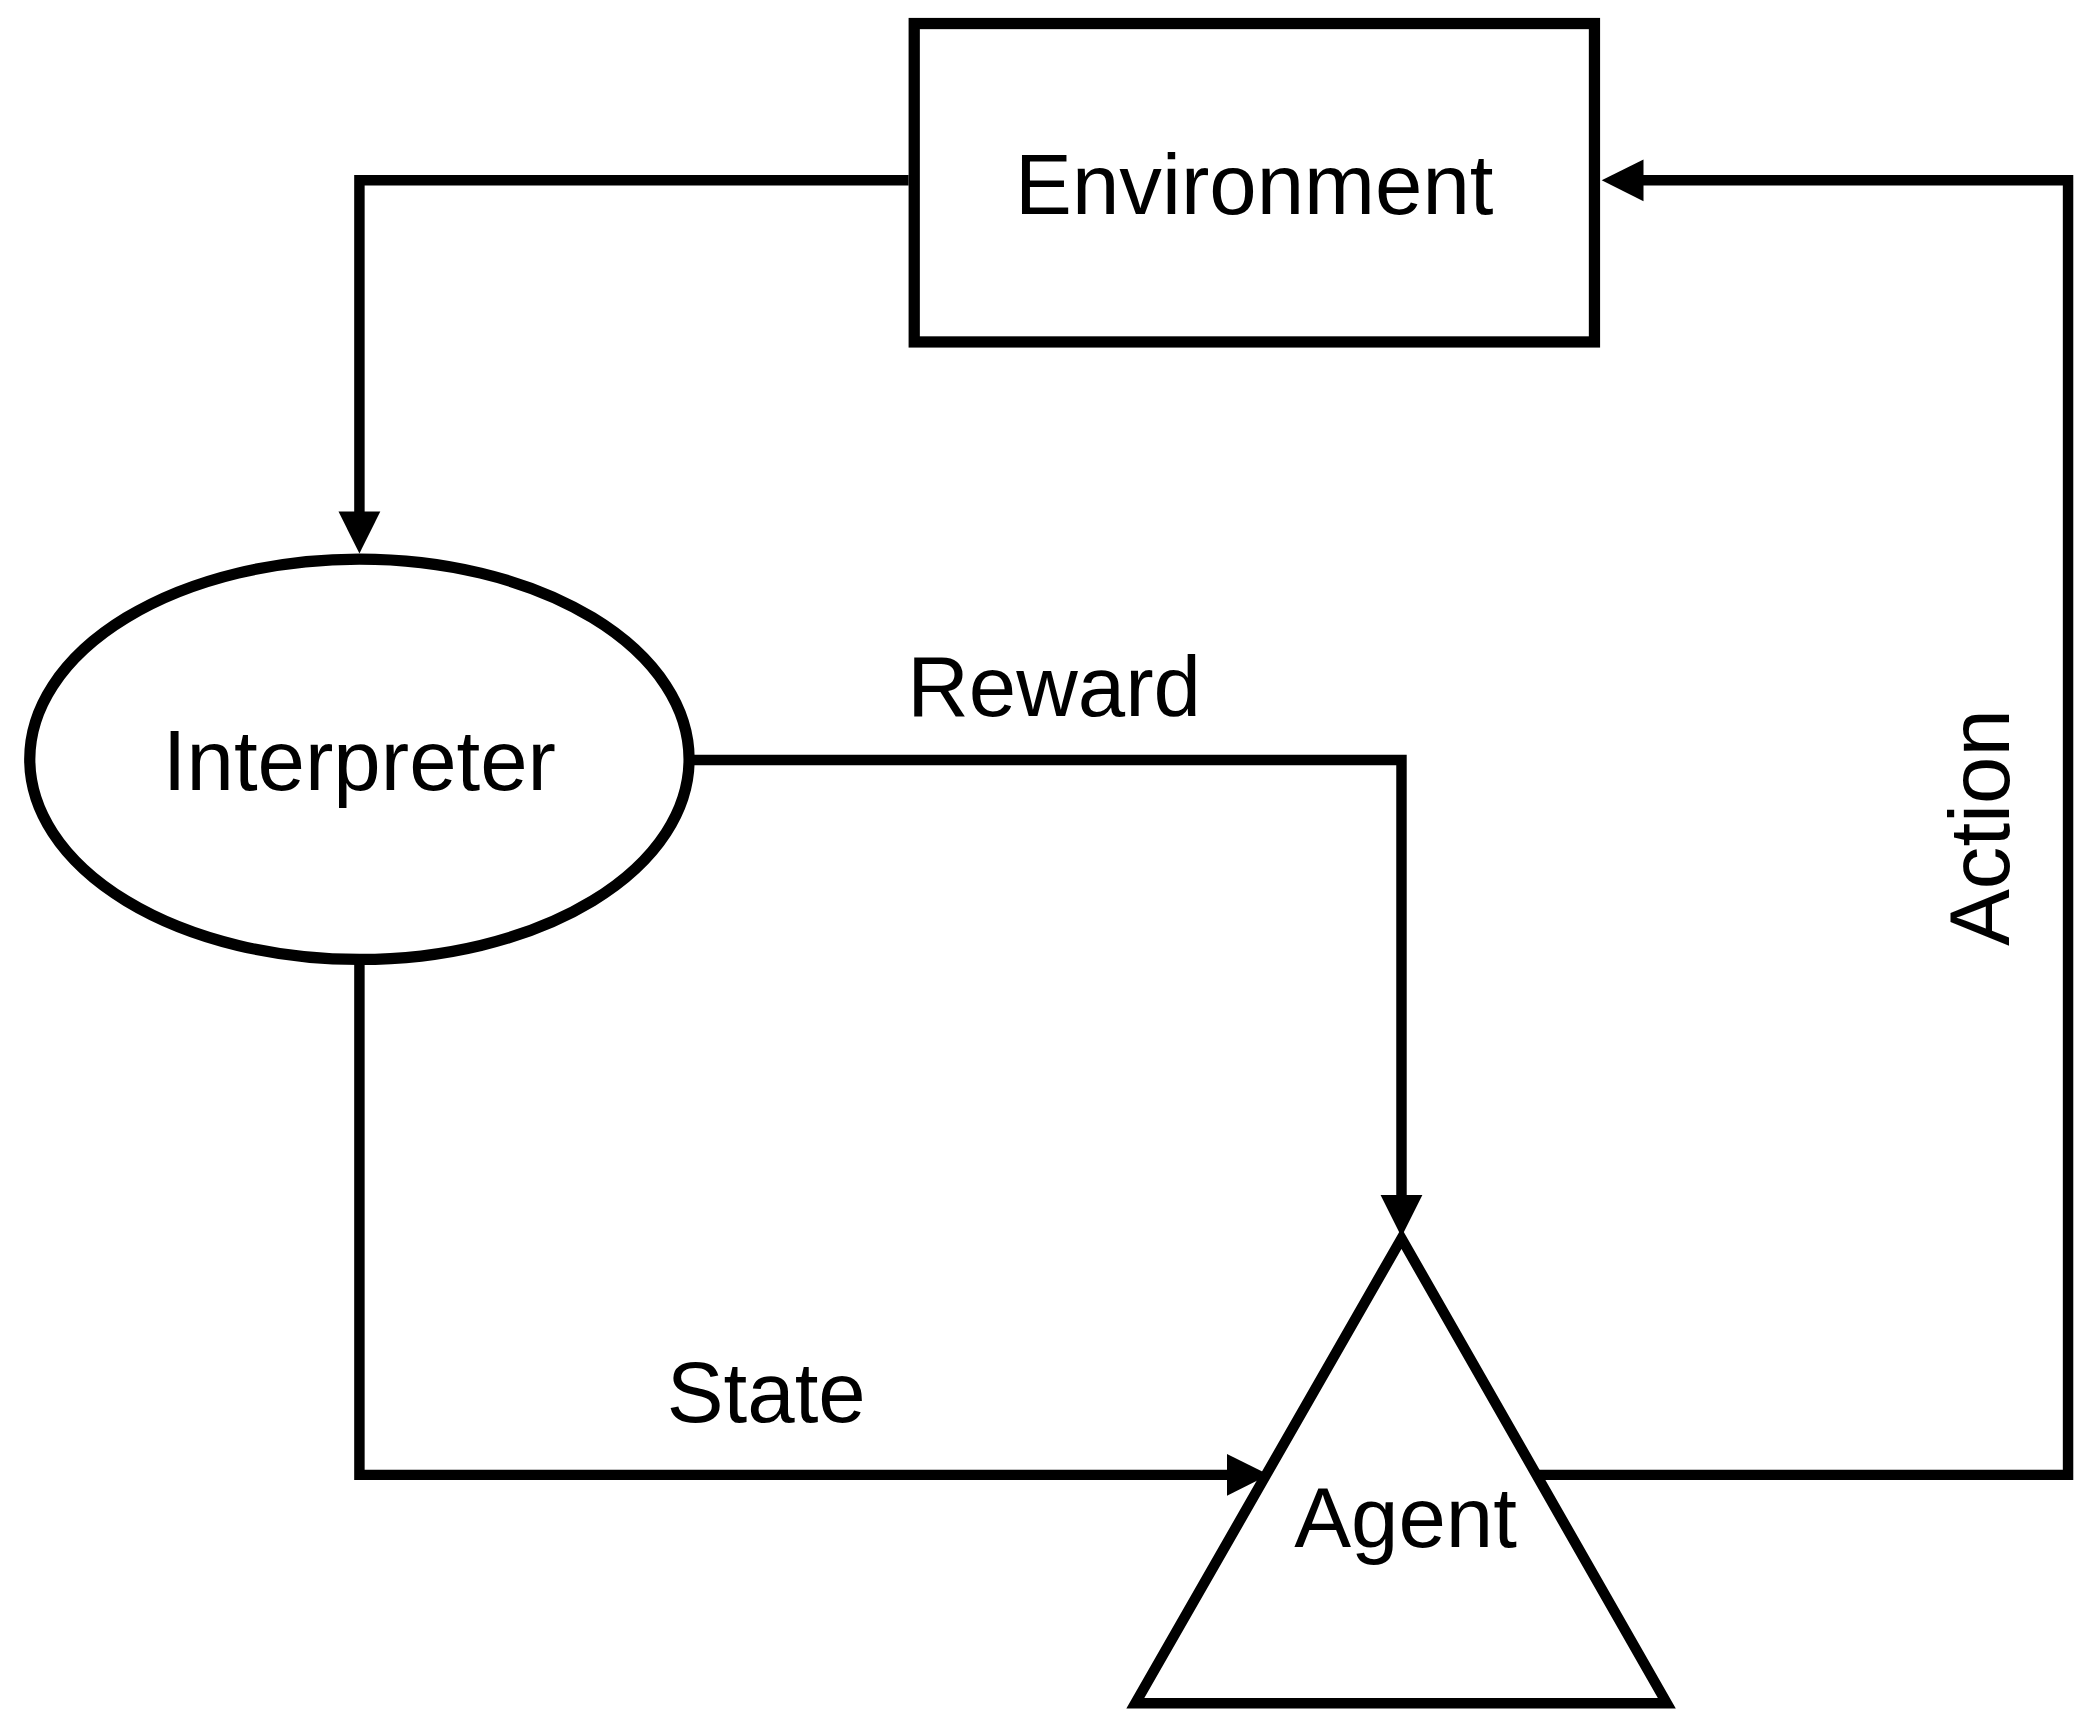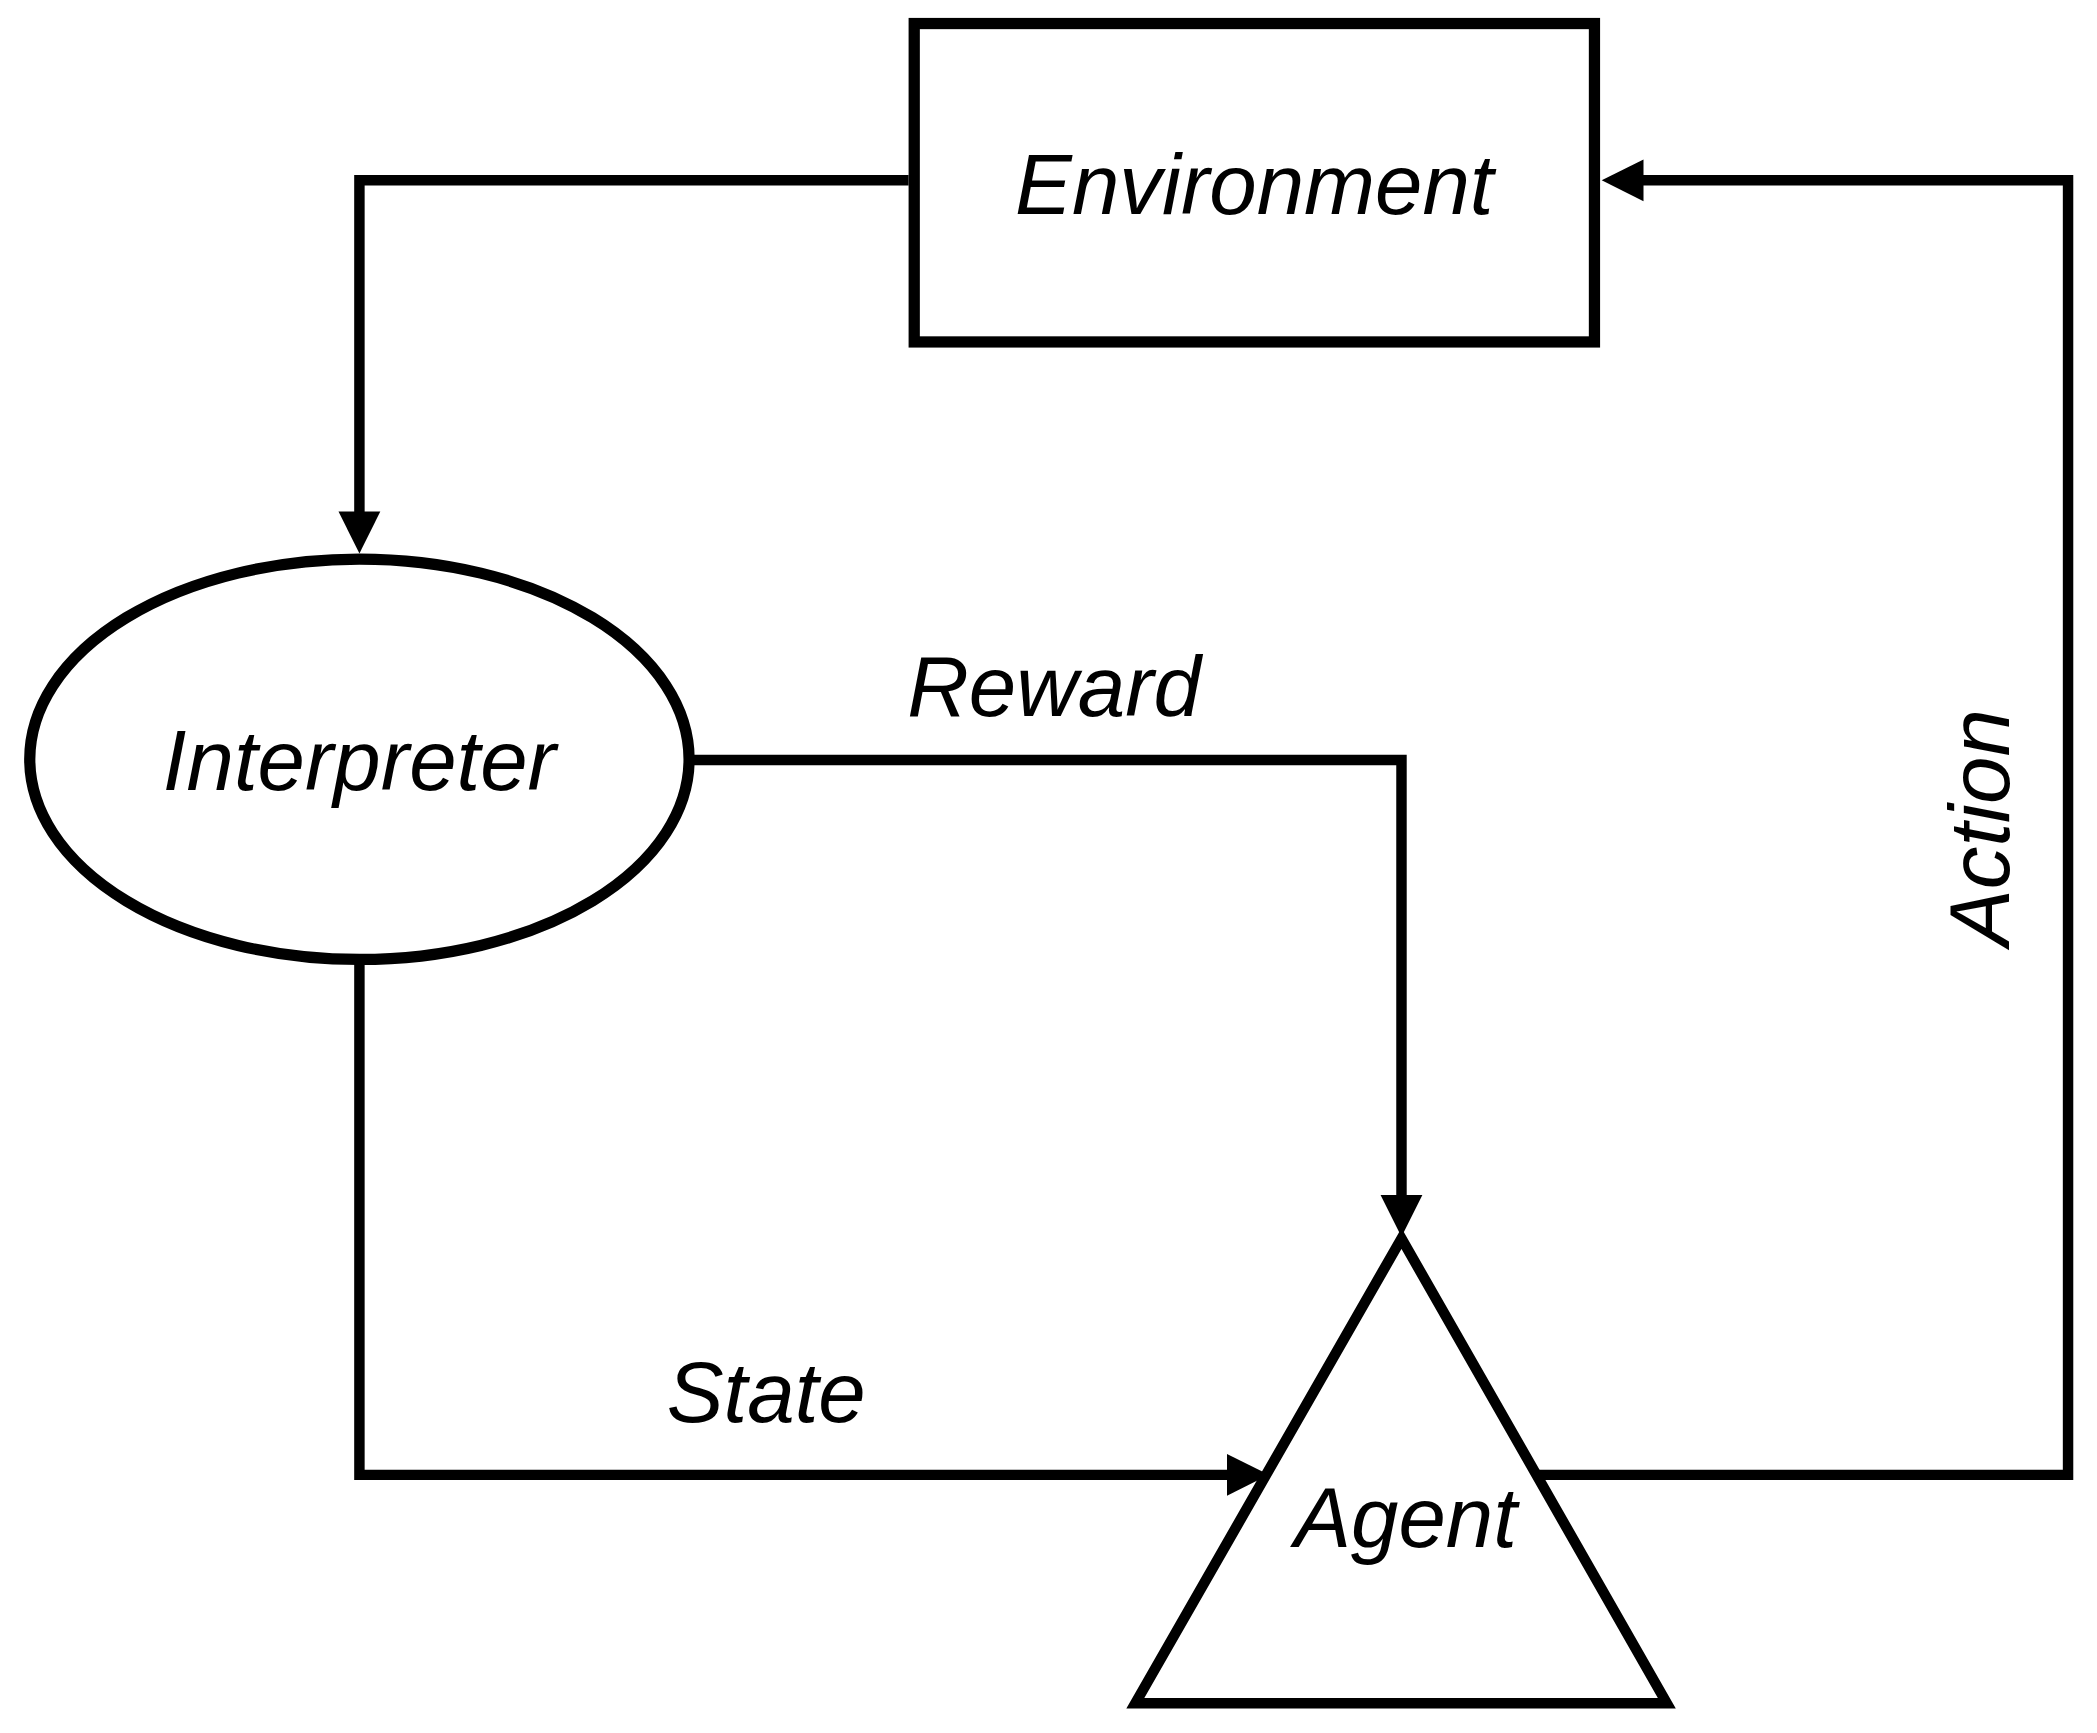--- a/index.html
+++ b/index.html
@@ -5,21 +5,20 @@
   :root{
     --ink:#000000;
     --bg:#ffffff;
   }
   html,body{margin:0;padding:0;background:var(--bg);}
   .canvas{
     position:relative;
     width:2097px;height:1734px;
     background:var(--bg);
     overflow:hidden;
-    font-style:italic;
   }
   svg{display:block;width:2097px;height:1734px;}
   .shape{fill:none;stroke:var(--ink);}
   .thick{stroke-width:14px;}
   .edge{fill:none;stroke:var(--ink);stroke-width:13px;}
   .head{fill:var(--ink);stroke:none;}
   .lbl{
     font-family:"Liberation Sans","DejaVu Sans",sans-serif;
     font-size:106px;
     fill:var(--ink);

